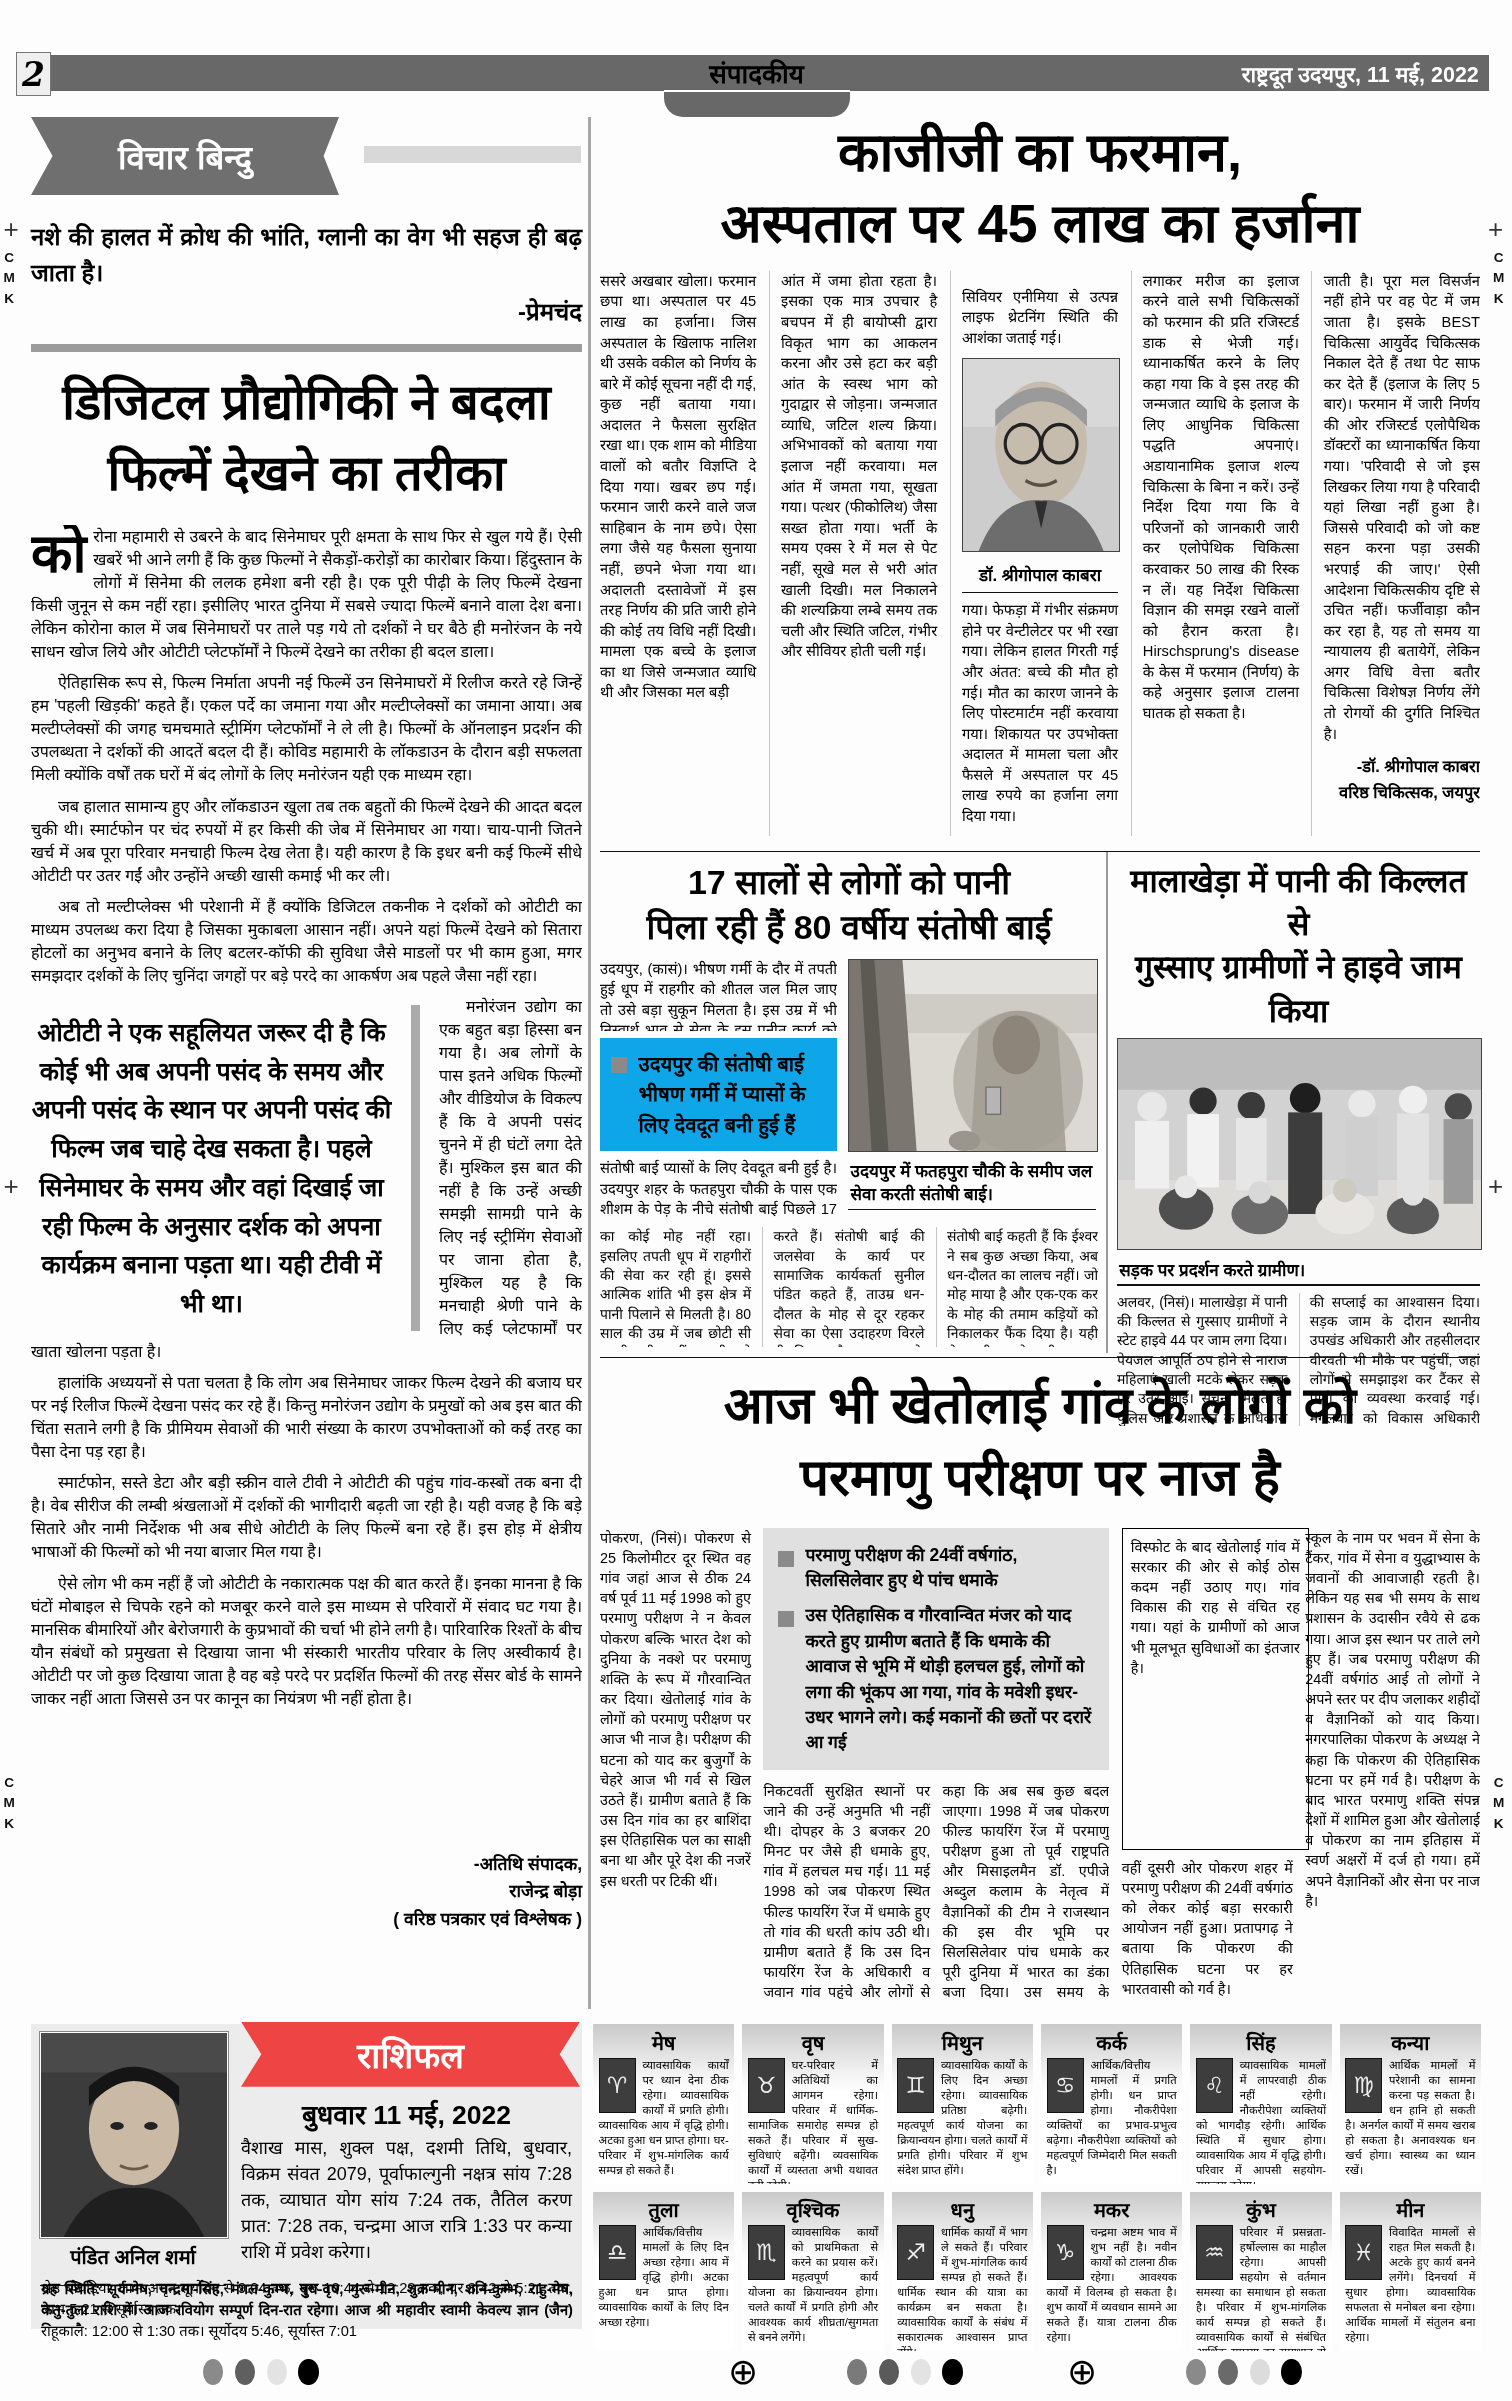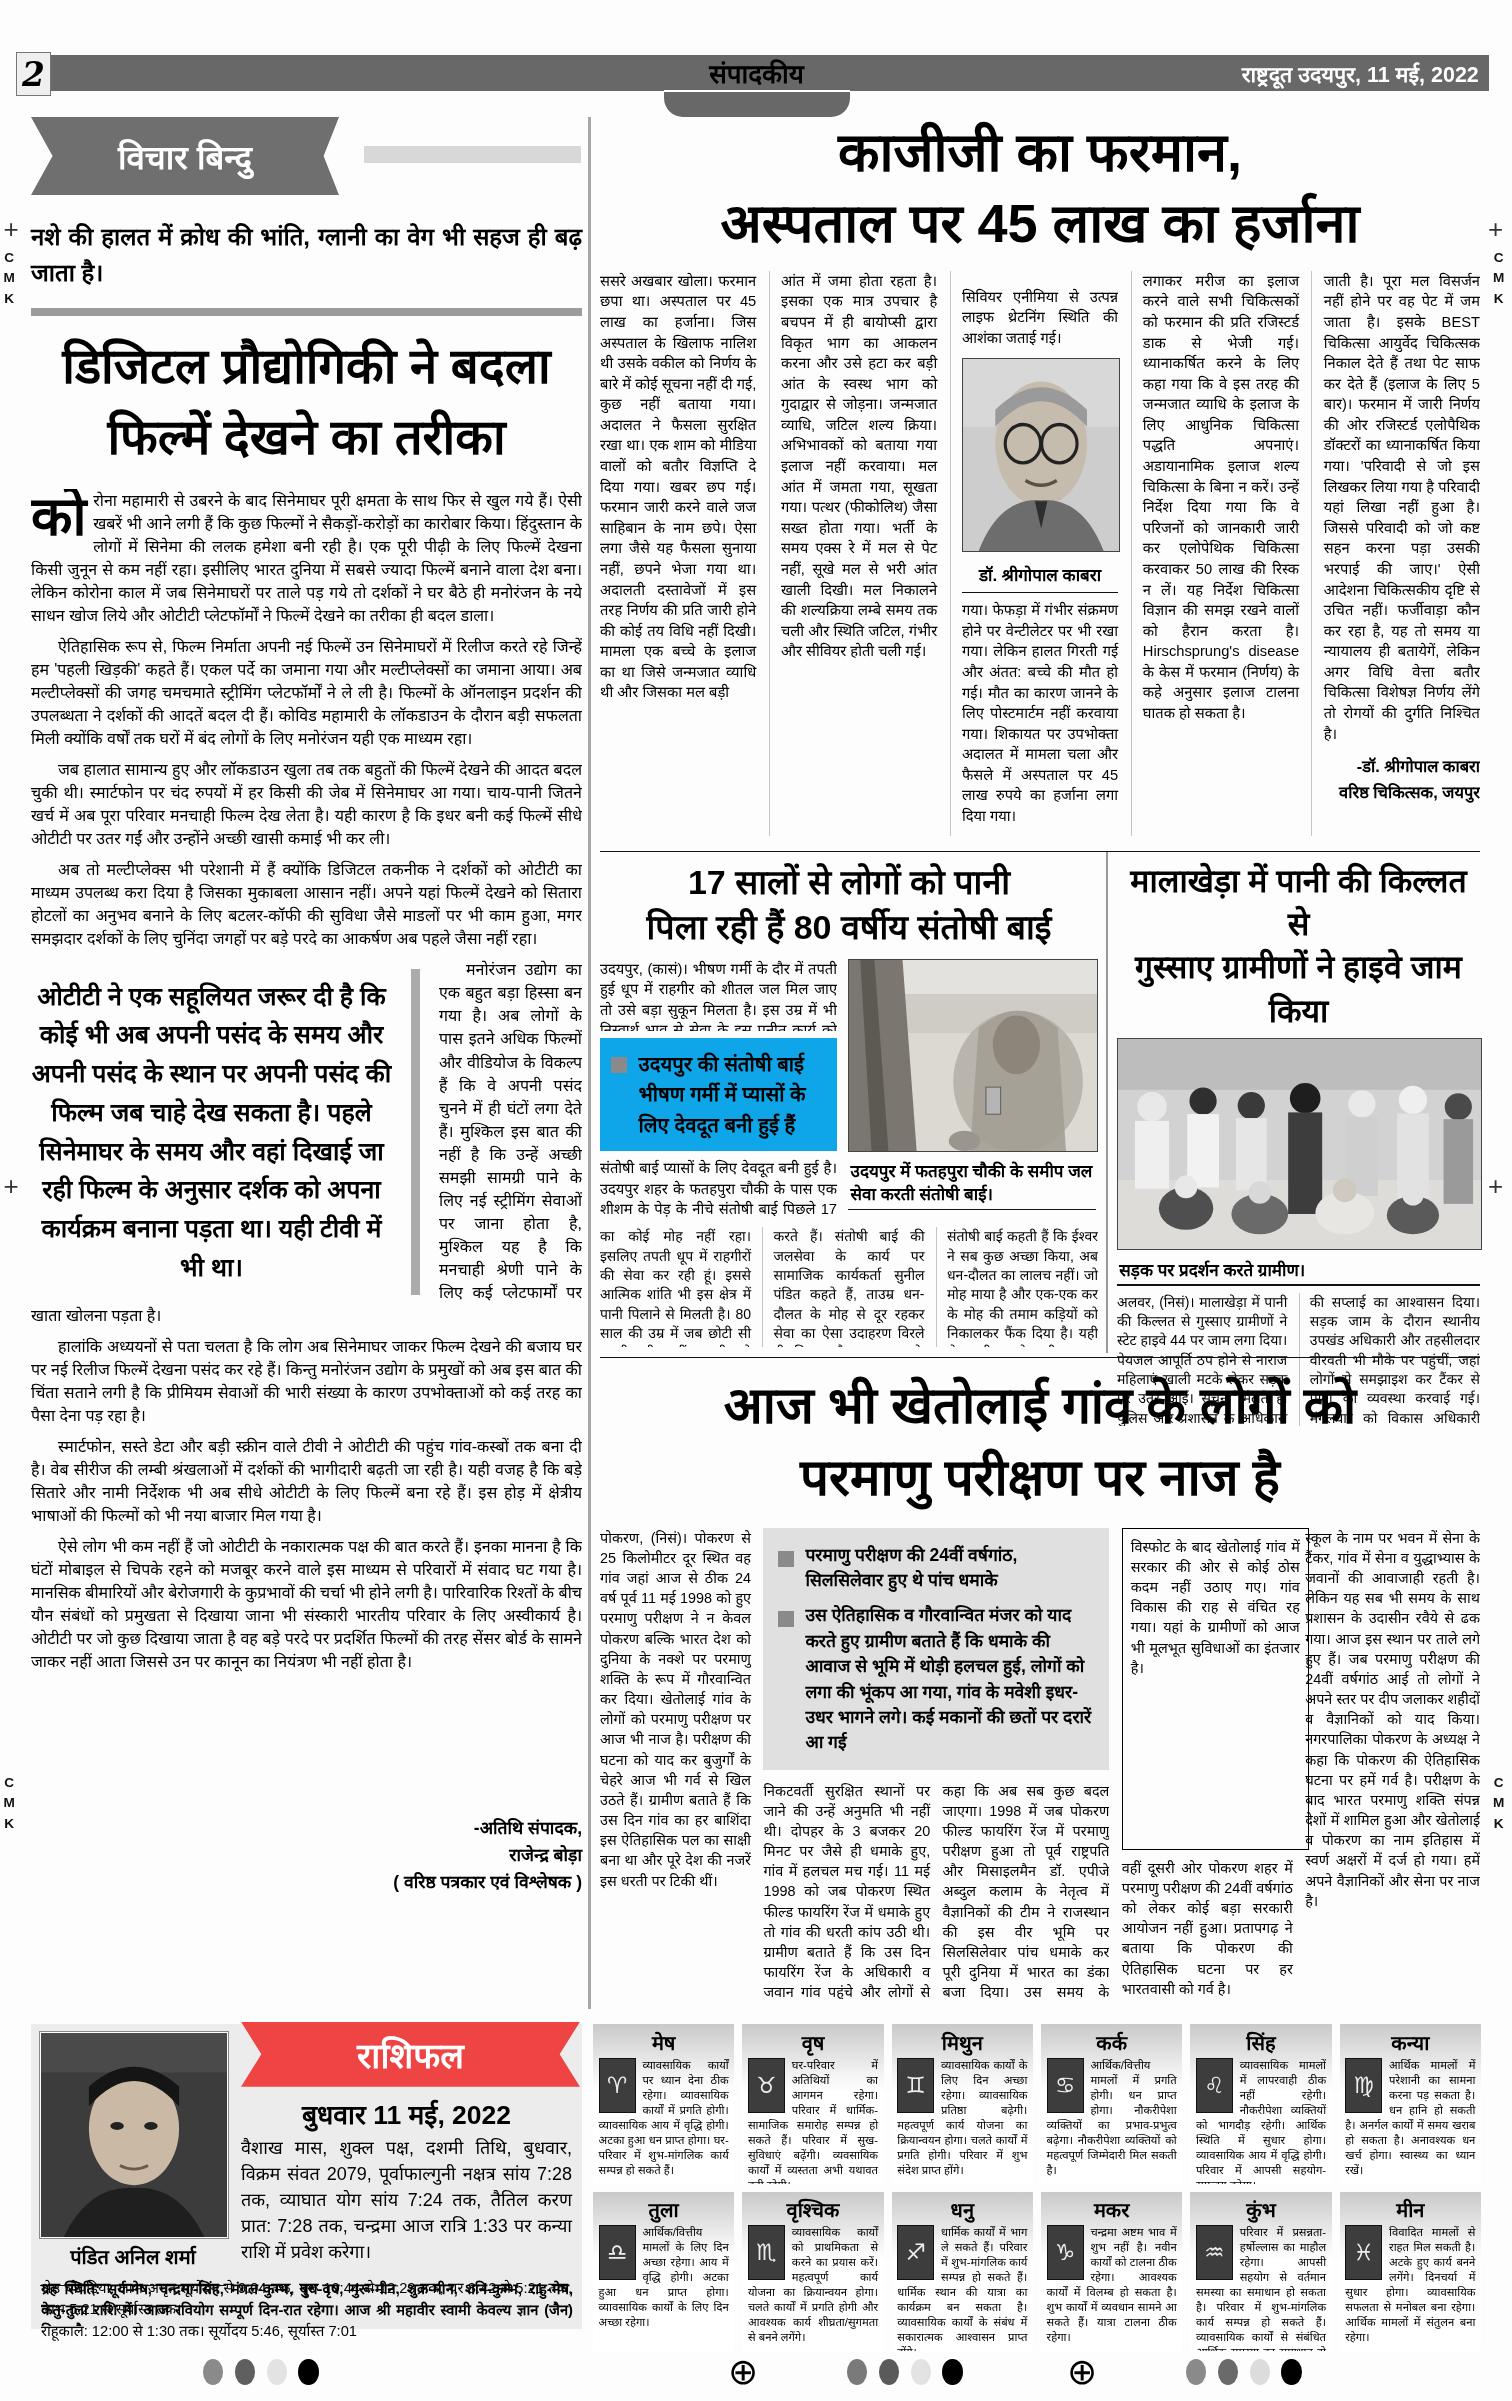--- a/index.html
+++ b/index.html
@@ -147,20 +147,21 @@
   <div id="sectab"></div>
   <div id="masthead">राष्ट्रदूत उदयपुर, 11 मई, 2022</div>
 </div>
 
 <div id="leftcol" class="abs">
   <div style="position:relative;">
     <div id="vicharflag">विचार बिन्दु</div>
     <div id="vicharbar"></div>
   </div>
   <div id="quote" class="j">नशे की हालत में क्रोध की भांति, ग्लानी का वेग भी सहज ही बढ़ जाता है।</div>
+  <div id="quoteauthor">-प्रेमचंद</div>
   <div id="thickrule"></div>
   <div class="h-digital">
     <div>डिजिटल प्रौद्योगिकी ने बदला</div>
     <div>फिल्में देखने का तरीका</div>
   </div>
   <div id="digitalbody" class="j">
     <p style="text-indent:0;"><span class="dropcap">को</span><span>रोना महामारी से उबरने के बाद सिनेमाघर पूरी क्षमता के साथ फिर से खुल गये हैं। ऐसी खबरें भी आने लगी हैं कि कुछ फिल्मों ने सैकड़ों-करोड़ों का कारोबार किया। हिंदुस्तान के लोगों में सिनेमा की ललक हमेशा बनी रही है। एक पूरी पीढ़ी के लिए फिल्में देखना किसी जुनून से कम नहीं रहा। इसीलिए भारत दुनिया में सबसे ज्यादा फिल्में बनाने वाला देश बना। लेकिन कोरोना काल में जब सिनेमाघरों पर ताले पड़ गये तो दर्शकों ने घर बैठे ही मनोरंजन के नये साधन खोज लिये और ओटीटी प्लेटफॉर्मों ने फिल्में देखने का तरीका ही बदल डाला।</span></p>
     <p>ऐतिहासिक रूप से, फिल्म निर्माता अपनी नई फिल्में उन सिनेमाघरों में रिलीज करते रहे जिन्हें हम 'पहली खिड़की' कहते हैं। एकल पर्दे का जमाना गया और मल्टीप्लेक्सों का जमाना आया। अब मल्टीप्लेक्सों की जगह चमचमाते स्ट्रीमिंग प्लेटफॉर्मों ने ले ली है। फिल्मों के ऑनलाइन प्रदर्शन की उपलब्धता ने दर्शकों की आदतें बदल दी हैं। कोविड महामारी के लॉकडाउन के दौरान बड़ी सफलता मिली क्योंकि वर्षों तक घरों में बंद लोगों के लिए मनोरंजन यही एक माध्यम रहा।</p>
     <p>जब हालात सामान्य हुए और लॉकडाउन खुला तब तक बहुतों की फिल्में देखने की आदत बदल चुकी थी। स्मार्टफोन पर चंद रुपयों में हर किसी की जेब में सिनेमाघर आ गया। चाय-पानी जितने खर्च में अब पूरा परिवार मनचाही फिल्म देख लेता है। यही कारण है कि इधर बनी कई फिल्में सीधे ओटीटी पर उतर गईं और उन्होंने अच्छी खासी कमाई भी कर ली।</p>
     <p>अब तो मल्टीप्लेक्स भी परेशानी में हैं क्योंकि डिजिटल तकनीक ने दर्शकों को ओटीटी का माध्यम उपलब्ध करा दिया है जिसका मुकाबला आसान नहीं। अपने यहां फिल्में देखने को सितारा होटलों का अनुभव बनाने के लिए बटलर-कॉफी की सुविधा जैसे माडलों पर भी काम हुआ, मगर समझदार दर्शकों के लिए चुनिंदा जगहों पर बड़े परदे का आकर्षण अब पहले जैसा नहीं रहा।</p>

